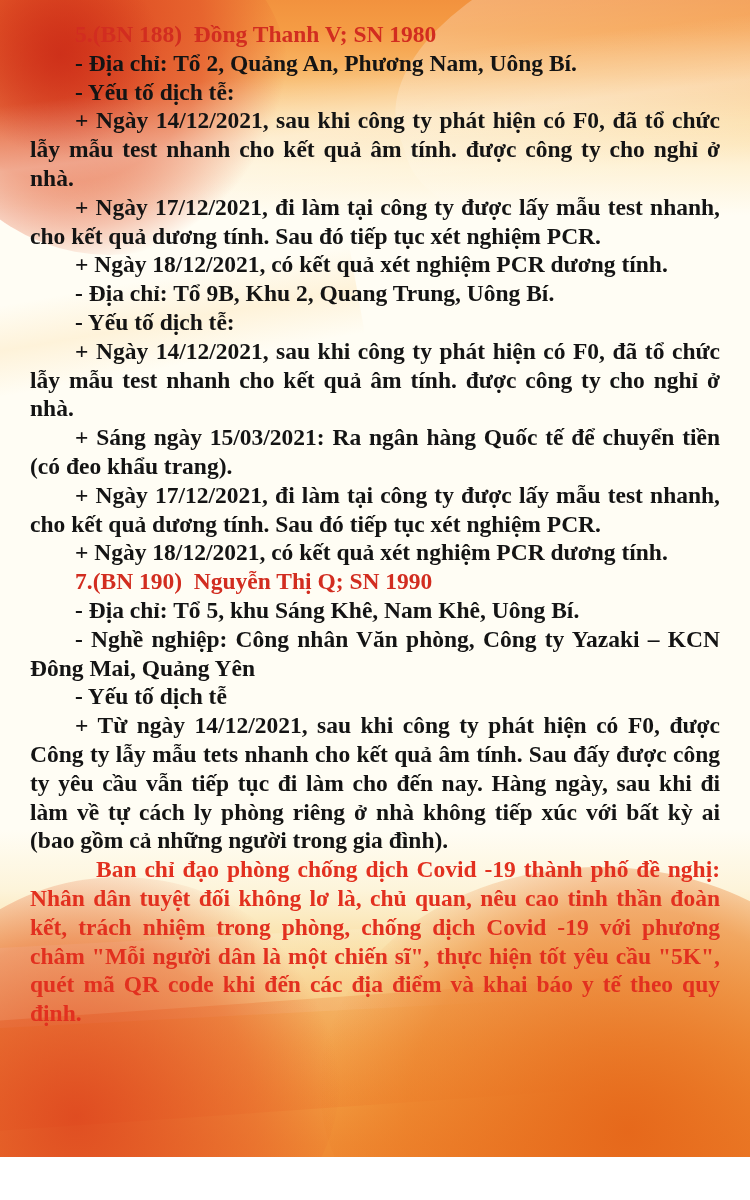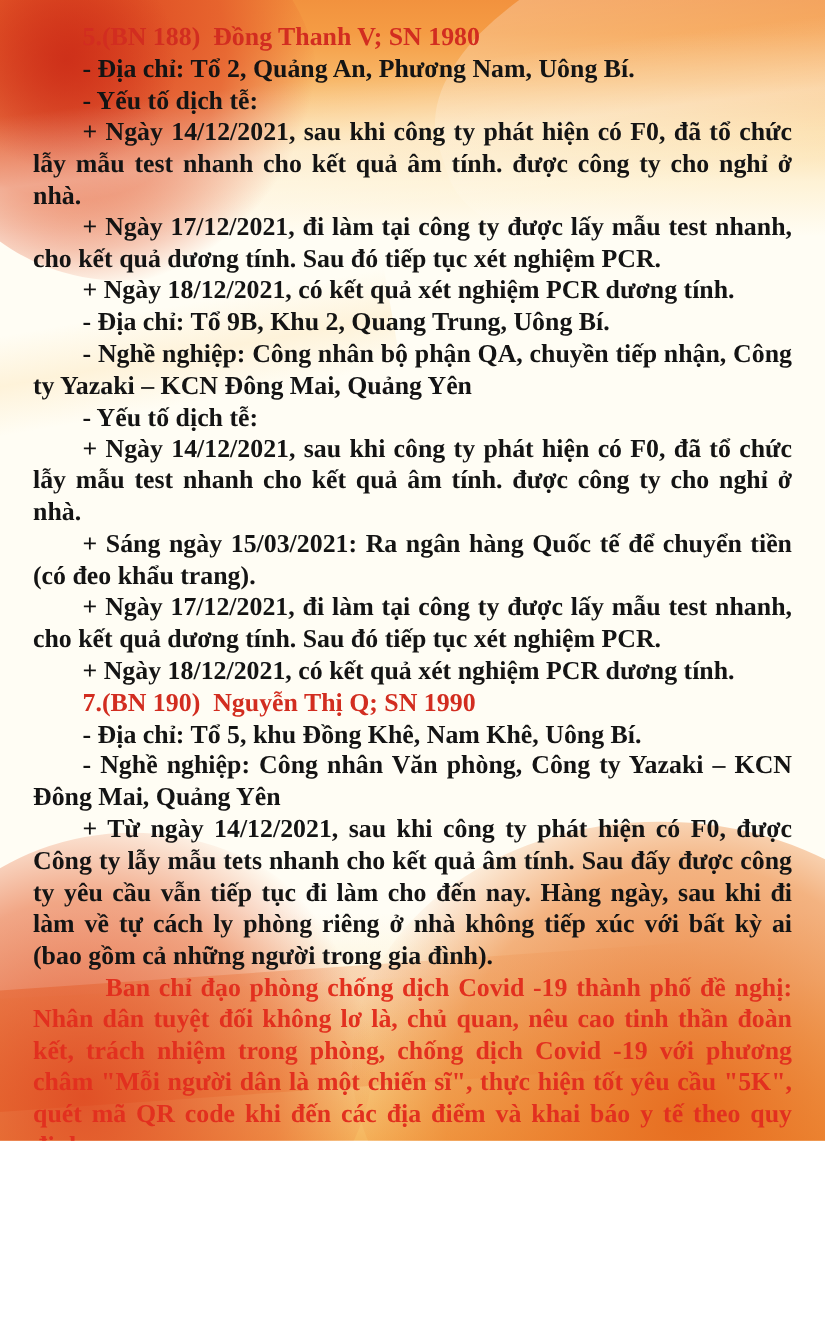--- a/index.html
+++ b/index.html
@@ -3,21 +3,21 @@
 <meta charset="utf-8">
 <style>
   html, body { margin: 0; padding: 0; }
   body {
     width: 750px; height: 1200px;
     font-family: "Liberation Serif", "DejaVu Serif", serif;
     overflow: hidden;
   }
   .poster {
     position: relative;
-    width: 750px; height: 1037px;
+    width: 750px; height: 1157px;
     overflow: hidden;
     background: linear-gradient(180deg,
       #f2923e 0px, #f59c44 30px, #f8b869 75px, #fcdca4 120px,
       #fef2d5 165px, #fffdf4 215px, #fffdf4 830px, #fdf4da 890px,
       #fae0a6 945px, #f7c97c 995px, #f5b258 1045px, #f29d41 1095px,
       #ef8c34 1145px, #ee8530 1200px);
   }
   .deco { position: absolute; pointer-events: none; }
   .swirl-tl-red {
     left: -70px; top: -85px; width: 360px; height: 340px; border-radius: 50%;
@@ -99,31 +99,31 @@
       <p class="h">5.(BN 188) &nbsp;Đồng Thanh V; SN 1980</p>
       <p class="b">- Địa chỉ: Tổ 2, Quảng An, Phương Nam, Uông Bí.</p>
       <p class="b">- Yếu tố dịch tễ:</p>
       <p class="b">+ Ngày 14/12/2021, sau khi công ty phát hiện có F0, đã tổ chức lẫy mẫu test nhanh cho kết quả âm tính. được công ty cho nghỉ ở nhà.</p>
       <p class="b">+ Ngày 17/12/2021, đi làm tại công ty được lấy mẫu test nhanh, cho kết quả dương tính. Sau đó tiếp tục xét nghiệm PCR.</p>
       <p class="b">+ Ngày 18/12/2021, có kết quả xét nghiệm PCR dương tính.</p>
     </section>
 
     <section>
       <p class="b">- Địa chỉ: Tổ 9B, Khu 2, Quang Trung, Uông Bí.</p>
-      <p class="b">- Nghề nghiệp: Công nhân bộ phận QA, chuyền tiếp nhận, Công ty Yazaki – KCN Đông Mai, Quảng Yên</p>
       <p class="b">- Yếu tố dịch tễ:</p>
       <p class="b">+ Ngày 14/12/2021, sau khi công ty phát hiện có F0, đã tổ chức lẫy mẫu test nhanh cho kết quả âm tính. được công ty cho nghỉ ở nhà.</p>
       <p class="b">+ Sáng ngày 15/03/2021: Ra ngân hàng Quốc tế để chuyển tiền (có đeo khẩu trang).</p>
       <p class="b">+ Ngày 17/12/2021, đi làm tại công ty được lấy mẫu test nhanh, cho kết quả dương tính. Sau đó tiếp tục xét nghiệm PCR.</p>
       <p class="b">+ Ngày 18/12/2021, có kết quả xét nghiệm PCR dương tính.</p>
     </section>
 
     <section>
       <p class="h">7.(BN 190) &nbsp;Nguyễn Thị Q; SN 1990</p>
-      <p class="b">- Địa chỉ: Tổ 5, khu Đồng Khê, Nam Khê, Uông Bí.</p>
+      <p class="b">- Địa chỉ: Tổ 5, khu Sáng Khê, Nam Khê, Uông Bí.</p>
       <p class="b">- Nghề nghiệp: Công nhân Văn phòng, Công ty Yazaki – KCN Đông Mai, Quảng Yên</p>
+      <p class="b">- Yếu tố dịch tễ</p>
       <p class="b">+ Từ ngày 14/12/2021, sau khi công ty phát hiện có F0, được Công ty lẫy mẫu tets nhanh cho kết quả âm tính. Sau đấy được công ty yêu cầu vẫn tiếp tục đi làm cho đến nay. Hàng ngày, sau khi đi làm về tự cách ly phòng riêng ở nhà không tiếp xúc với bất kỳ ai (bao gồm cả những người trong gia đình).</p>
     </section>
 
     <p class="n">Ban chỉ đạo phòng chống dịch Covid -19 thành phố đề nghị: Nhân dân tuyệt đối không lơ là, chủ quan, nêu cao tinh thần đoàn kết, trách nhiệm trong phòng, chống dịch Covid -19 với phương châm "Mỗi người dân là một chiến sĩ", thực hiện tốt yêu cầu "5K", quét mã QR code khi đến các địa điểm và khai báo y tế theo quy định.</p>
 
   </main>
 </div>
 
 </body></html>

